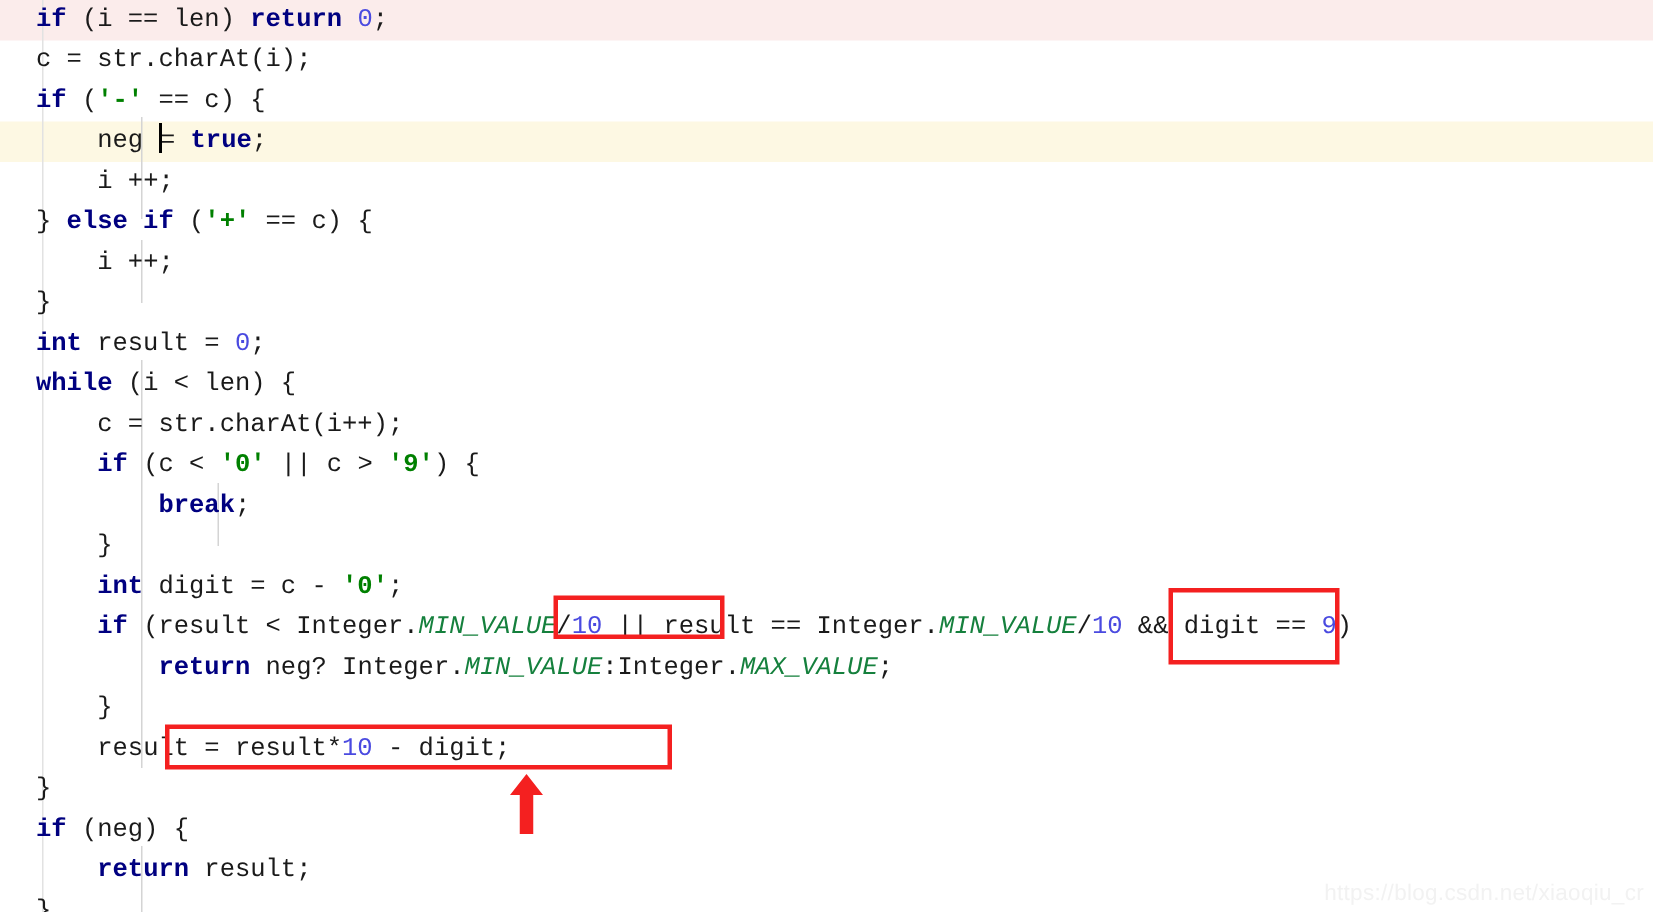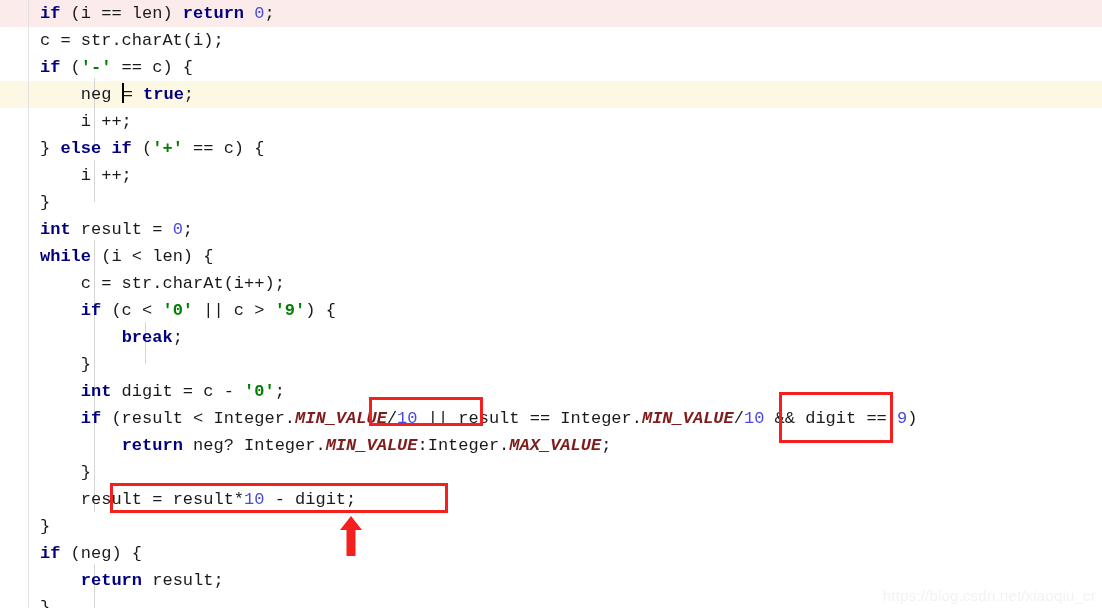--- a/index.html
+++ b/index.html
@@ -62,28 +62,28 @@
     left: 0; top: 0;
     width: 1102px;
     z-index: 4;
     font-size: 17px;
     line-height: 27px;
     white-space: pre;
     color: #1a1a1a;
   }
   .line {
     height: 27px;
-    padding-left: 40px;
+    padding-left: 24px;
     white-space: pre;
   }
 
   .kw  { color: #000080; font-weight: bold; }
   .str { color: #008000; font-weight: bold; }
   .num { color: #4a4ae0; }
-  .fld { color: #7f1d1d; font-weight: bold; font-style: italic; }
+  .fld { color: #15803d; font-weight: normal; font-style: italic; }
   .pln { color: #1a1a1a; }
 
   
   .caret {
     display: inline-block;
     width: 0;
     border-left: 2px solid #000000;
     height: 20px;
     vertical-align: -4px;
     margin: 0 -1px 0 0;

